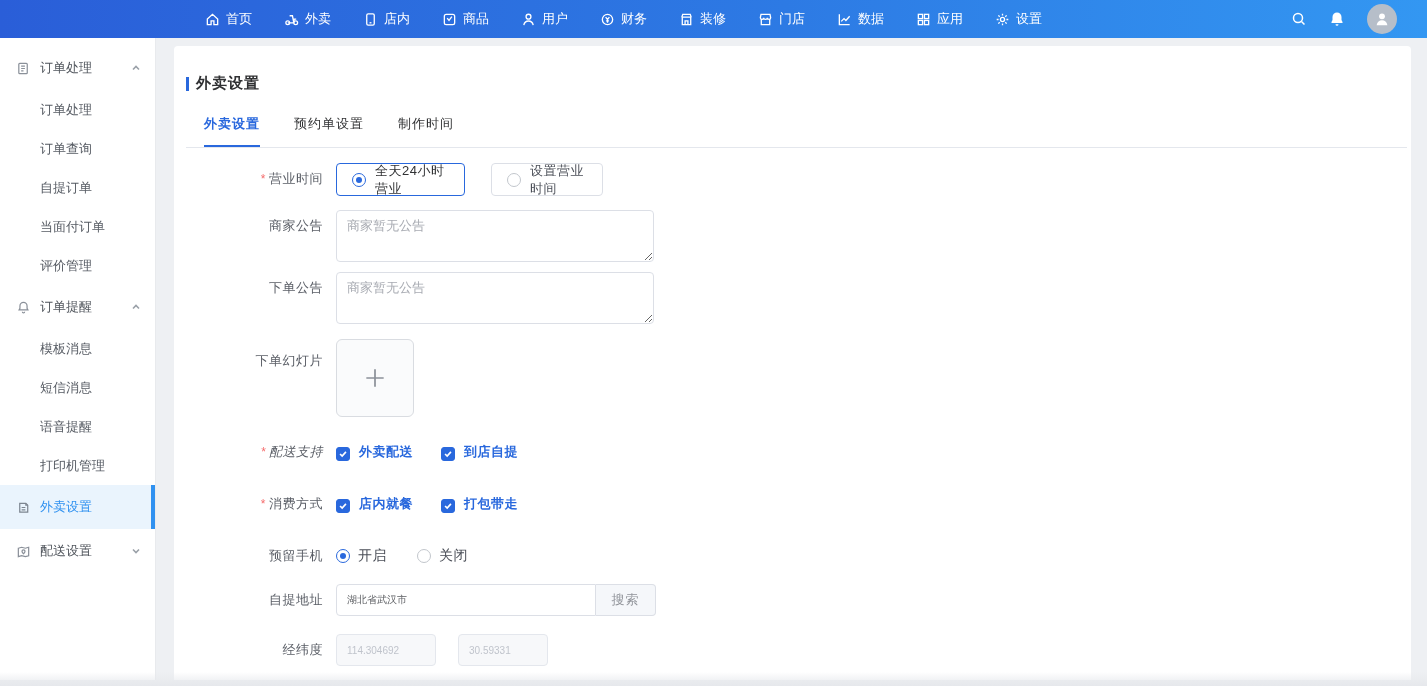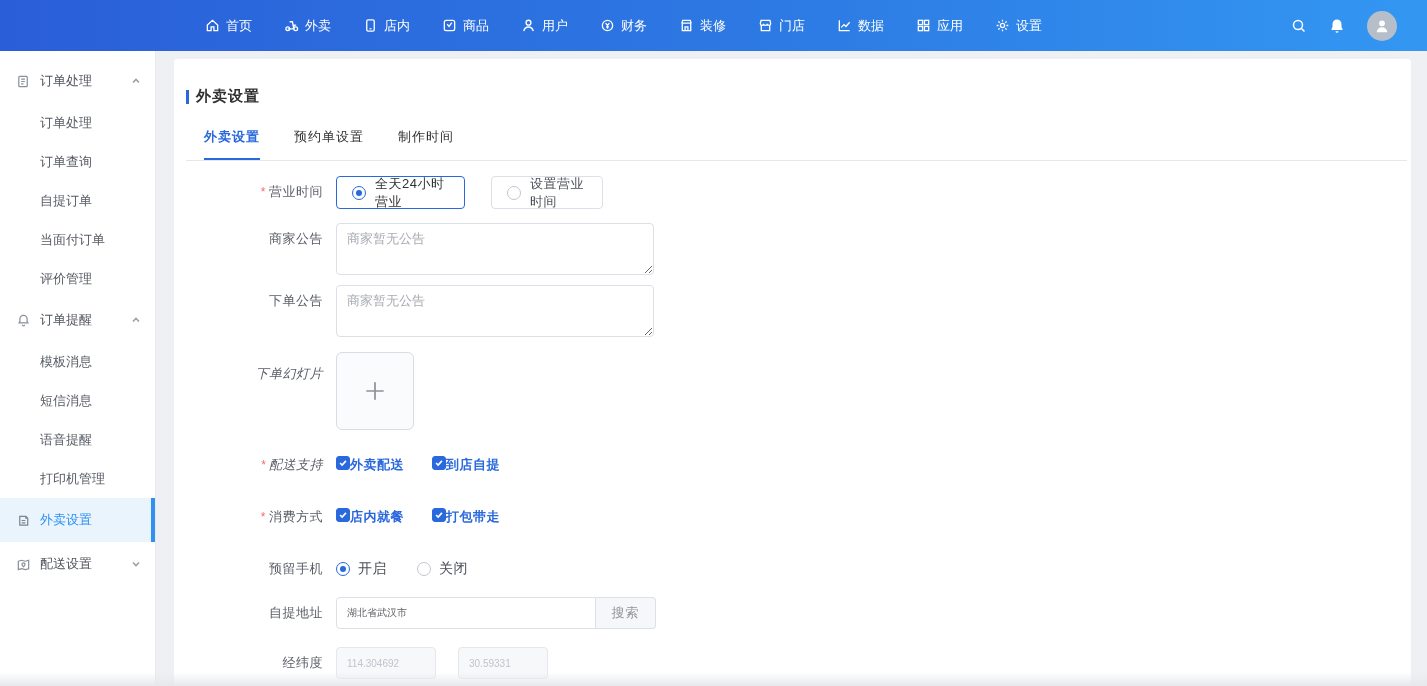--- a/index.html
+++ b/index.html
@@ -6,21 +6,21 @@
   html,body { width:1427px; height:686px; overflow:hidden; }
   body {
     font-family:"Liberation Sans","DejaVu Sans",sans-serif;
     background:#eef0f3;
     color:#303133;
     font-size:13px;
   }
 
   
   .topnav {
-    height:51px;
+    height:38px;
     background:linear-gradient(90deg,#2a5ed8 0%,#2d7ae4 55%,#3397f2 100%);
     display:flex; align-items:center;
     color:#fff;
     gap:48px;
   }
   .nav-items { display:flex; align-items:center; margin-left:205px; gap:32px; }
   .nav-item { display:flex; align-items:center; gap:6px; cursor:pointer; font-size:13px; white-space:nowrap; }
   .nav-item svg { width:15px; height:15px; stroke:#fff; fill:none; stroke-width:1.4; }
   .nav-right { margin-left:auto; margin-right:30px; display:flex; align-items:center; gap:22px; }
   .nav-right svg { width:16px; height:16px; }
@@ -103,33 +103,33 @@
   textarea::placeholder { color:#a8abb2; }
 
   
   .upload-box {
     width:78px; height:78px; border:1px solid #d9dce1; border-radius:6px;
     background:#fafbfc; display:flex; align-items:center; justify-content:center; cursor:pointer;
   }
   .upload-box svg { width:26px; height:26px; stroke:#8c9199; stroke-width:1.6; }
 
   
-  .check-item { display:flex; align-items:flex-start; gap:0; margin-right:28px; cursor:pointer; }
+  .check-item { display:flex; align-items:flex-end; gap:9px; margin-right:28px; cursor:pointer; }
   .checkbox {
     width:14px; height:14px; border-radius:3px; background:#2968dd; border:1px solid #2968dd;
     display:flex; align-items:center; justify-content:center; flex:none;
   }
   .checkbox svg { width:10px; height:10px; stroke:#fff; stroke-width:2; fill:none; }
   .check-label { color:#2968dd; font-size:13px; font-weight:bold; letter-spacing:0.5px; }
 
   
   .bare-radio { display:flex; align-items:center; gap:8px; margin-right:30px; cursor:pointer; font-size:14px; color:#4a4e57; letter-spacing:0.5px; }
 
   .row-gap-lg { margin-bottom:34px; }
-  .row-gap-md { margin-bottom:26px;font-style:italic; }
+  .row-gap-md { margin-bottom:26px; }
   .row-gap-sm { margin-bottom:19px; }
 
   
   .input-group { display:flex; }
   .text-input {
     height:32px; border:1px solid #dcdfe6; border-radius:4px;
     padding:0 10px; font-size:10px; color:#606266; font-family:inherit; background:#fff;
   }
   .addr-input { width:260px; border-radius:4px 0 0 4px; }
   .search-btn {

